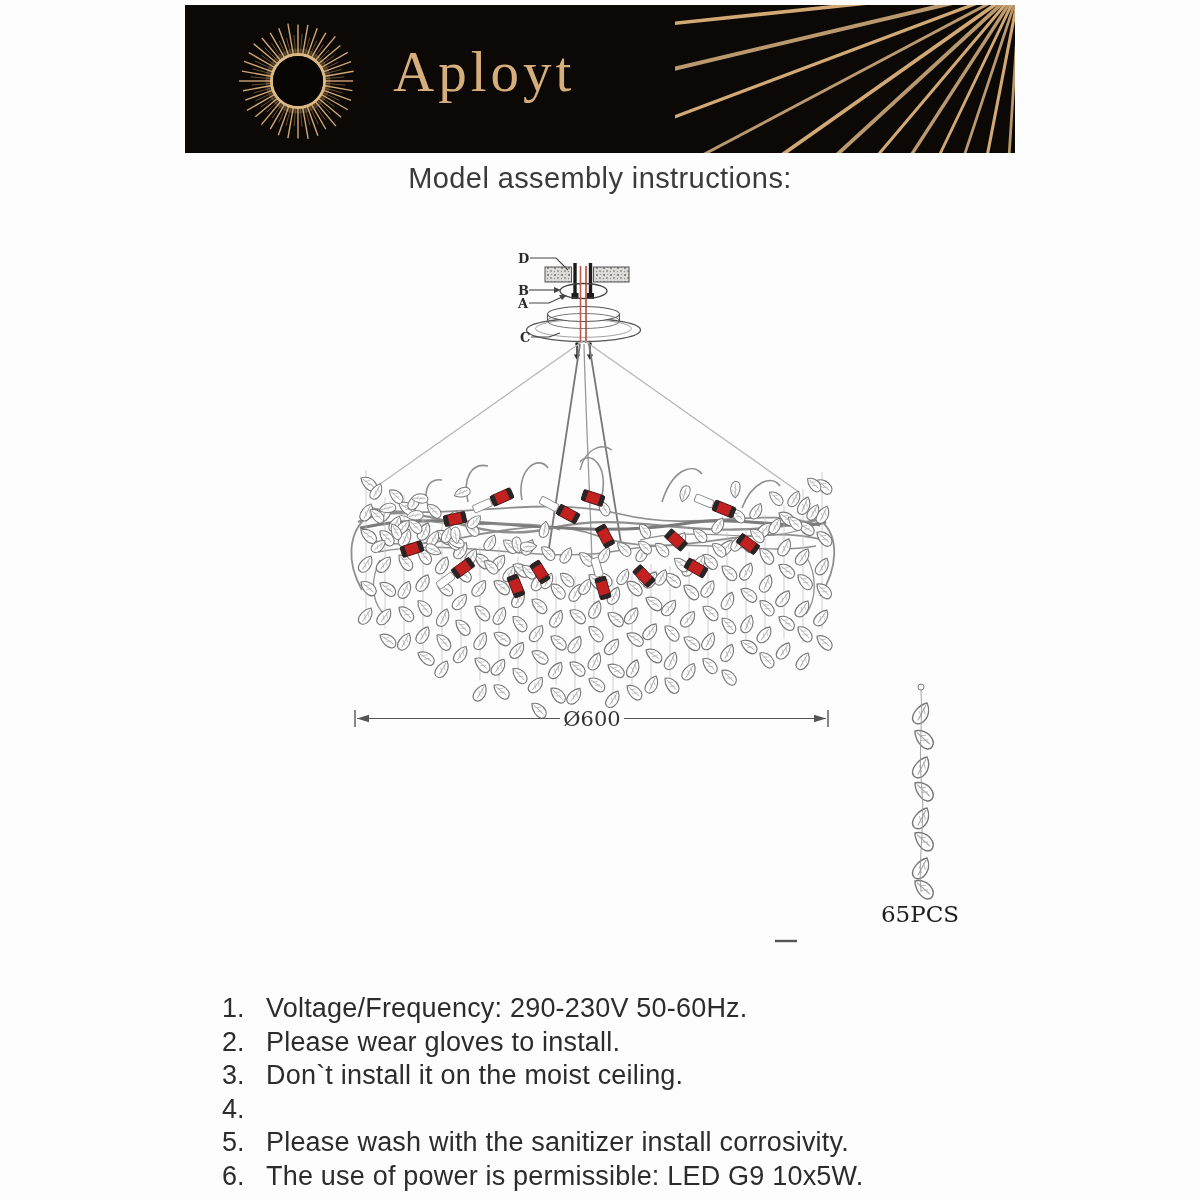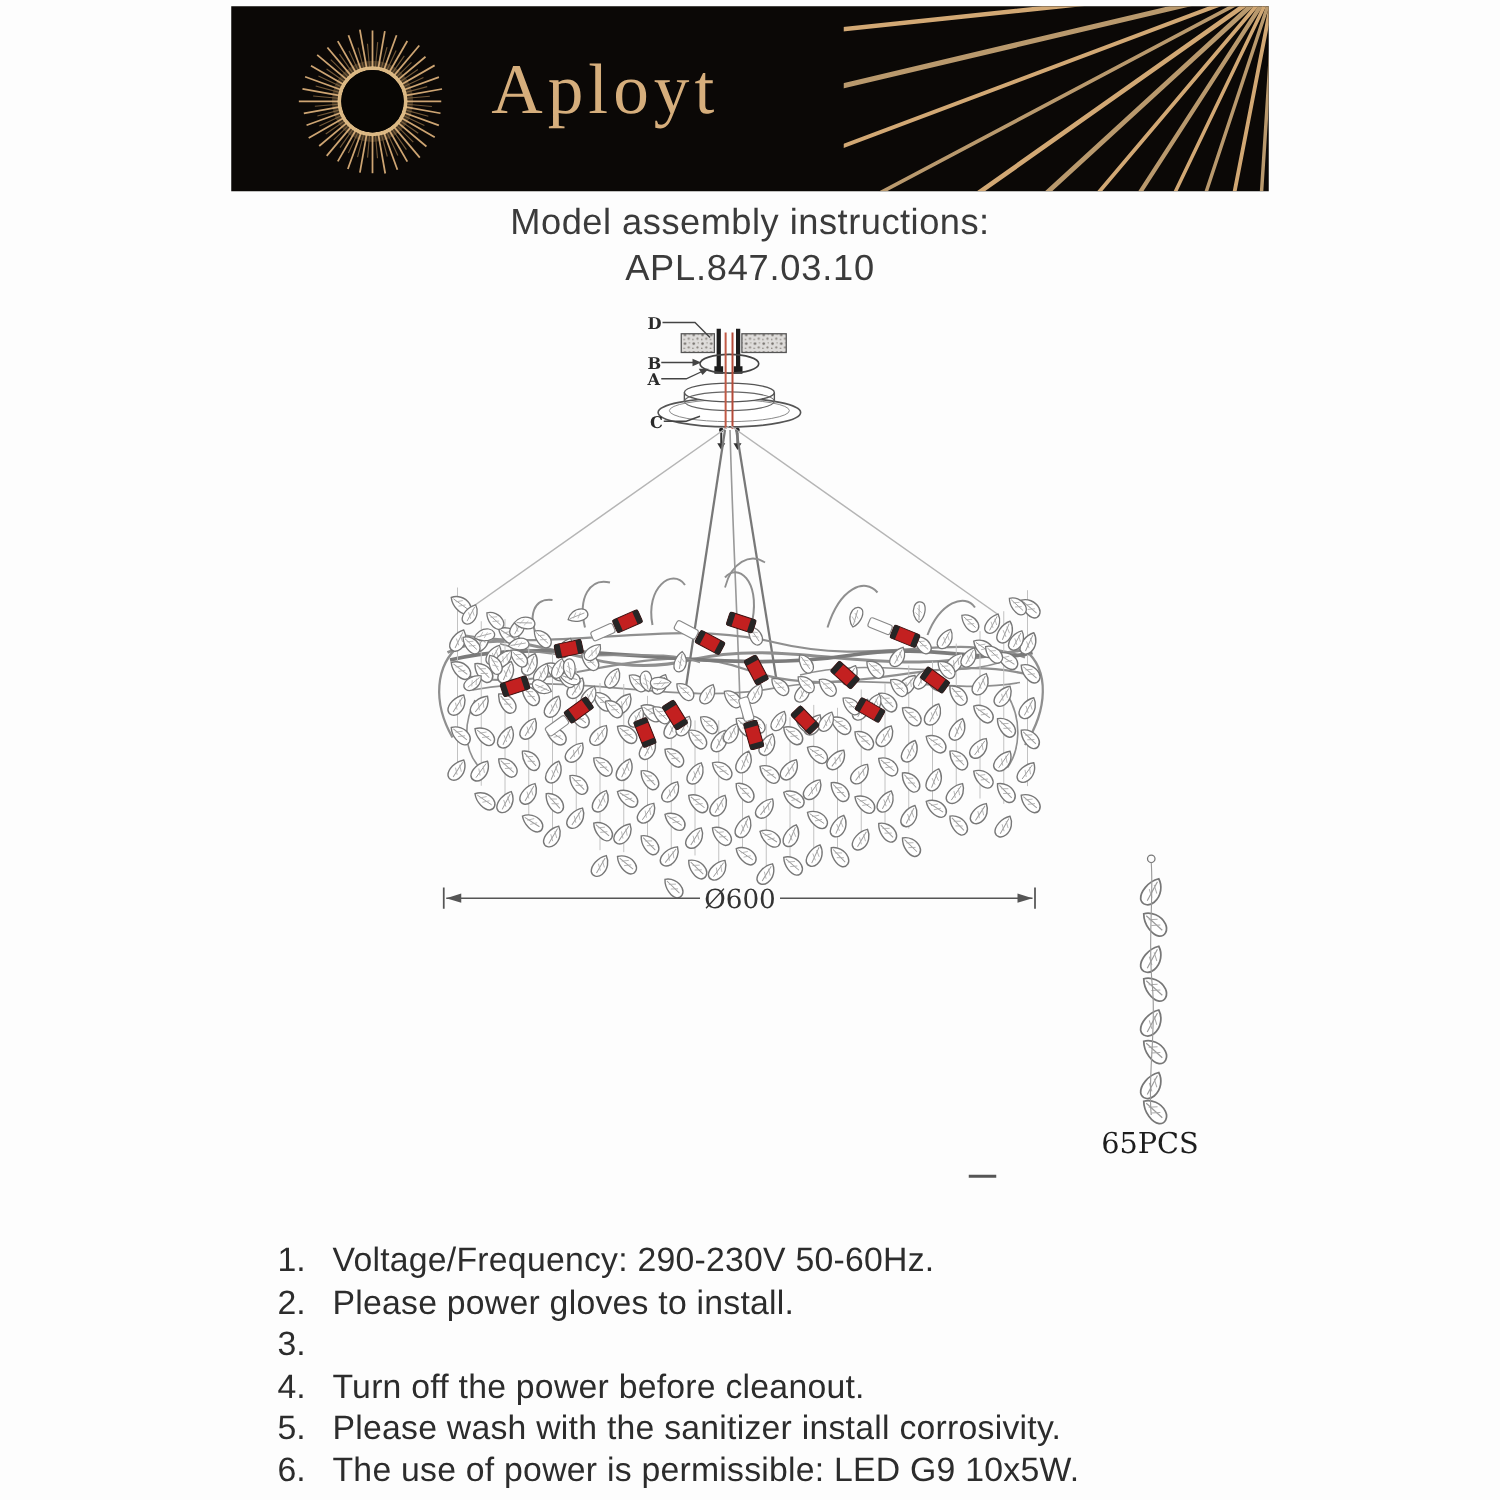--- a/index.html
+++ b/index.html
@@ -126,21 +126,20 @@
         <line x1="345" y1="-18" x2="146.2405555510878" y2="396.8429621463522" stroke="#d2a874" stroke-width="2.828048799629323" stroke-linecap="round"></line>
         <line x1="345" y1="-18" x2="200.5634702549934" y2="418.7357197152757" stroke="#b9996d" stroke-width="2.7830160326790065" stroke-linecap="round"></line>
         <line x1="345" y1="-18" x2="257.2278621267891" y2="433.54850438592536" stroke="#d2a874" stroke-width="3.0835198976041287" stroke-linecap="round"></line>
         <line x1="345" y1="-18" x2="315.31513820363944" y2="441.04118440520233" stroke="#b9996d" stroke-width="2.7854255294718313" stroke-linecap="round"></line>
         <line x1="345" y1="-18" x2="373.88363898348433" y2="441.0922950770049" stroke="#d2a874" stroke-width="3.899197508881116" stroke-linecap="round"></line>
       </svg>
   </div>
 
   <div class="title">
     <div class="l1">Model assembly instructions:</div>
-    <div class="l2">APL.847.03.10</div>
   </div>
 
   <svg class="diagram" id="diag" viewBox="180 248 840 712">
     <defs>
       <pattern id="speck" width="7" height="7" patternUnits="userSpaceOnUse">
         <rect width="7" height="7" fill="#dedcda"></rect>
         <circle cx="2" cy="2" r="1" fill="#6f6b66"></circle>
         <circle cx="5" cy="5" r="0.9" fill="#8a857f"></circle>
         <circle cx="5.6" cy="1.4" r="0.6" fill="#9a958e"></circle>
         <circle cx="1.4" cy="5.6" r="0.6" fill="#7d7872"></circle>
@@ -521,28 +520,28 @@
     <line x1="775" y1="941" x2="797" y2="941" stroke="#555" stroke-width="2.4"></line>
   </svg>
 
   <div class="instructions">
     <div class="row">
       <div class="num">1.</div>
       <div class="txt">Voltage/Frequency: 290-230V 50-60Hz.</div>
     </div>
     <div class="row">
       <div class="num">2.</div>
-      <div class="txt">Please power gloves to install.</div>
+      <div class="txt">Please wear gloves to install.</div>
     </div>
     <div class="row">
       <div class="num">3.</div>
+      <div class="txt">Don`t install it on the moist ceiling.</div>
     </div>
     <div class="row">
       <div class="num">4.</div>
-      <div class="txt">Turn off the power before cleanout.</div>
     </div>
     <div class="row">
       <div class="num">5.</div>
       <div class="txt">Please wash with the sanitizer install corrosivity.</div>
     </div>
     <div class="row">
       <div class="num">6.</div>
       <div class="txt">The use of power is permissible: LED G9 10x5W.</div>
     </div>
   </div>

